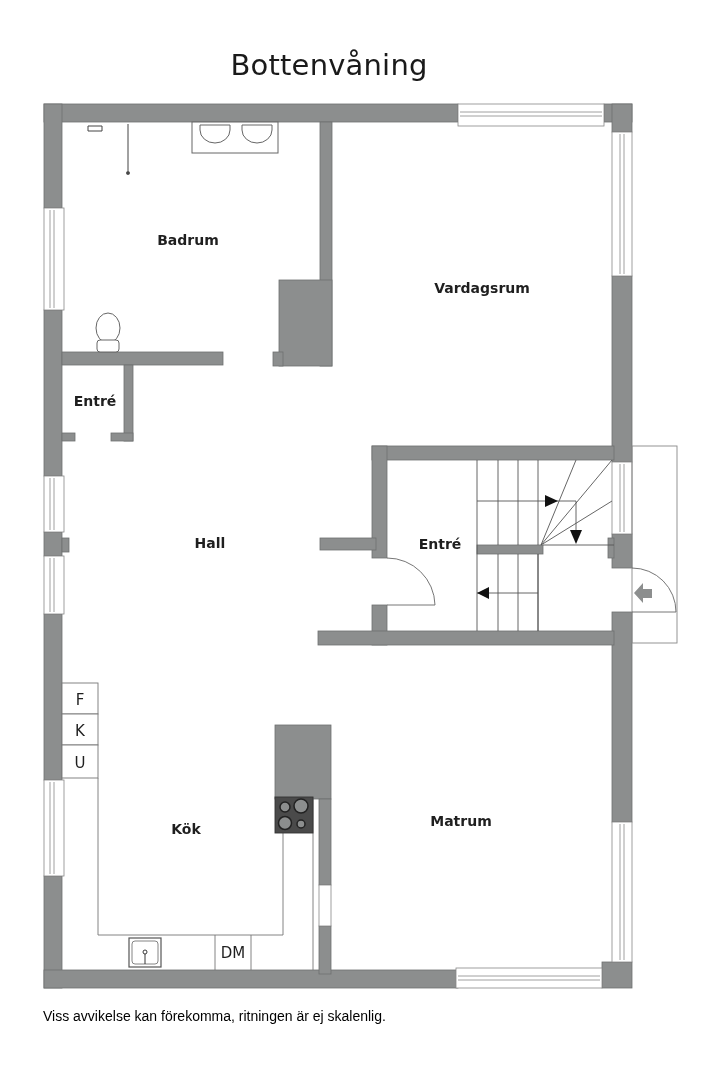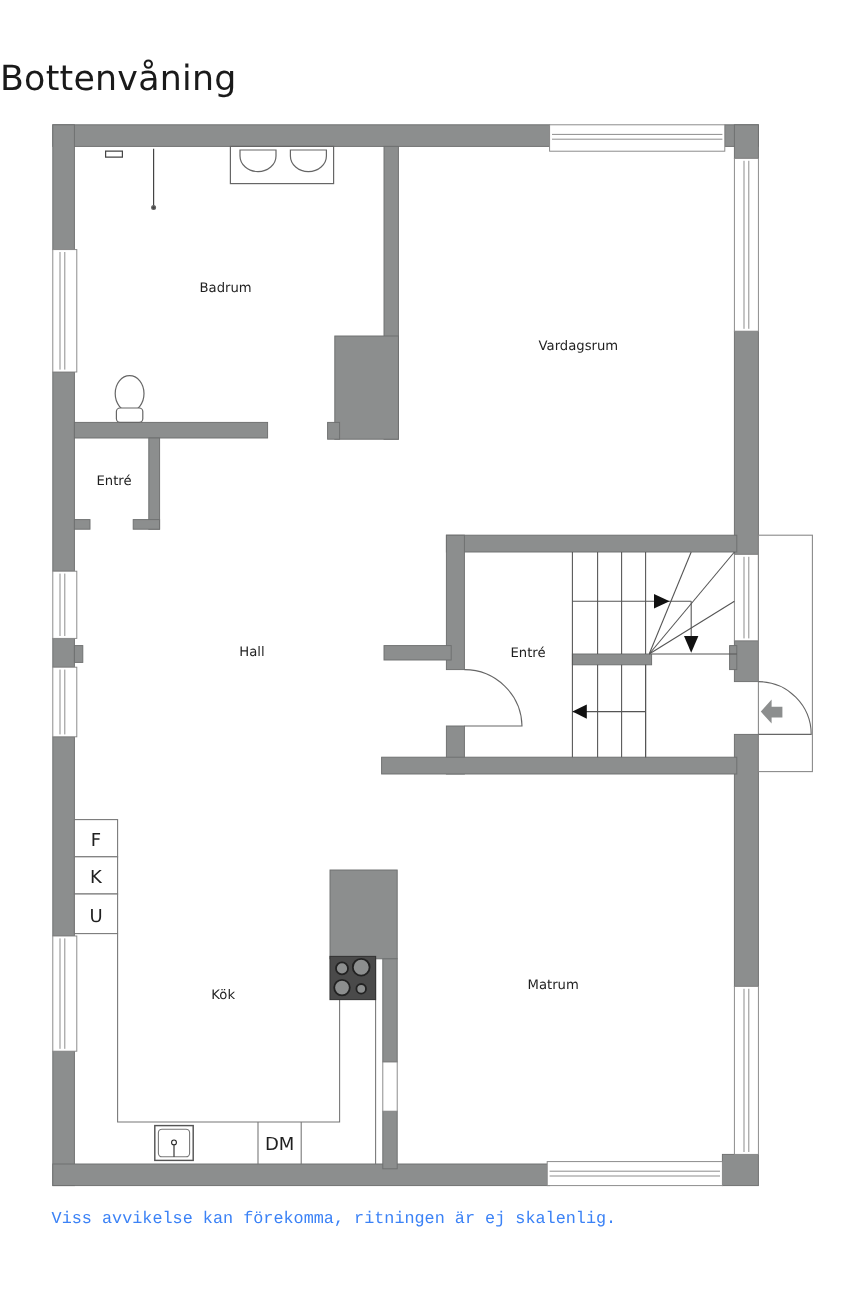--- a/index.html
+++ b/index.html
@@ -1,26 +1,26 @@
 <!DOCTYPE html>
 <html><head>
   <meta charset="utf-8">
   <style>
     html, body { margin: 0; padding: 0; background: #ffffff; }
     body { width: 720px; height: 1080px; position: relative; overflow: hidden;
            font-family: "Liberation Sans", "DejaVu Sans", sans-serif; color: #1a1a1a; }
-    #title { position: absolute; top: 48px; left: 0; width: 658px; 
+    #title { position: absolute; top: 48px; left: 0; width: 658px; text-align: center;
              font-size: 29px; font-family: "DejaVu Sans", sans-serif; letter-spacing: 0.2px; color: #1a1a1a; }
     #plan { position: absolute; left: 0; top: 0; }
-    .room-label { position: absolute; font-family: "DejaVu Sans", sans-serif; font-size: 11px; color: #1f1f1f;
-                  transform: translate(-50%, -50%); white-space: nowrap; }
+    .room-label { position: absolute; font-family: "DejaVu Sans", sans-serif; font-size: 14px; color: #1f1f1f;
+                  transform: translate(-50%, -50%); white-space: nowrap; font-weight: bold; }
     .appl-label { position: absolute; font-family: "DejaVu Sans", sans-serif; font-size: 15px; color: #1f1f1f;
                   transform: translate(-50%, -50%); }
     #disclaimer { position: absolute; left: 43px; top: 1008px; font-size: 14px;
-                  font-family: Liberation Mono, monospace; color: #3b82f6; }
+                  font-family: Liberation Sans, sans-serif; color: #000000; }
   </style>
 </head>
 <body>
 
 <div id="title">Bottenvåning</div>
 
 <svg id="plan" width="720" height="1080" viewBox="0 0 720 1080">
   <g fill="#8c8e8e" stroke="#6e7070" stroke-width="0.8">
 
     <rect x="44" y="104" width="414" height="18"></rect>

